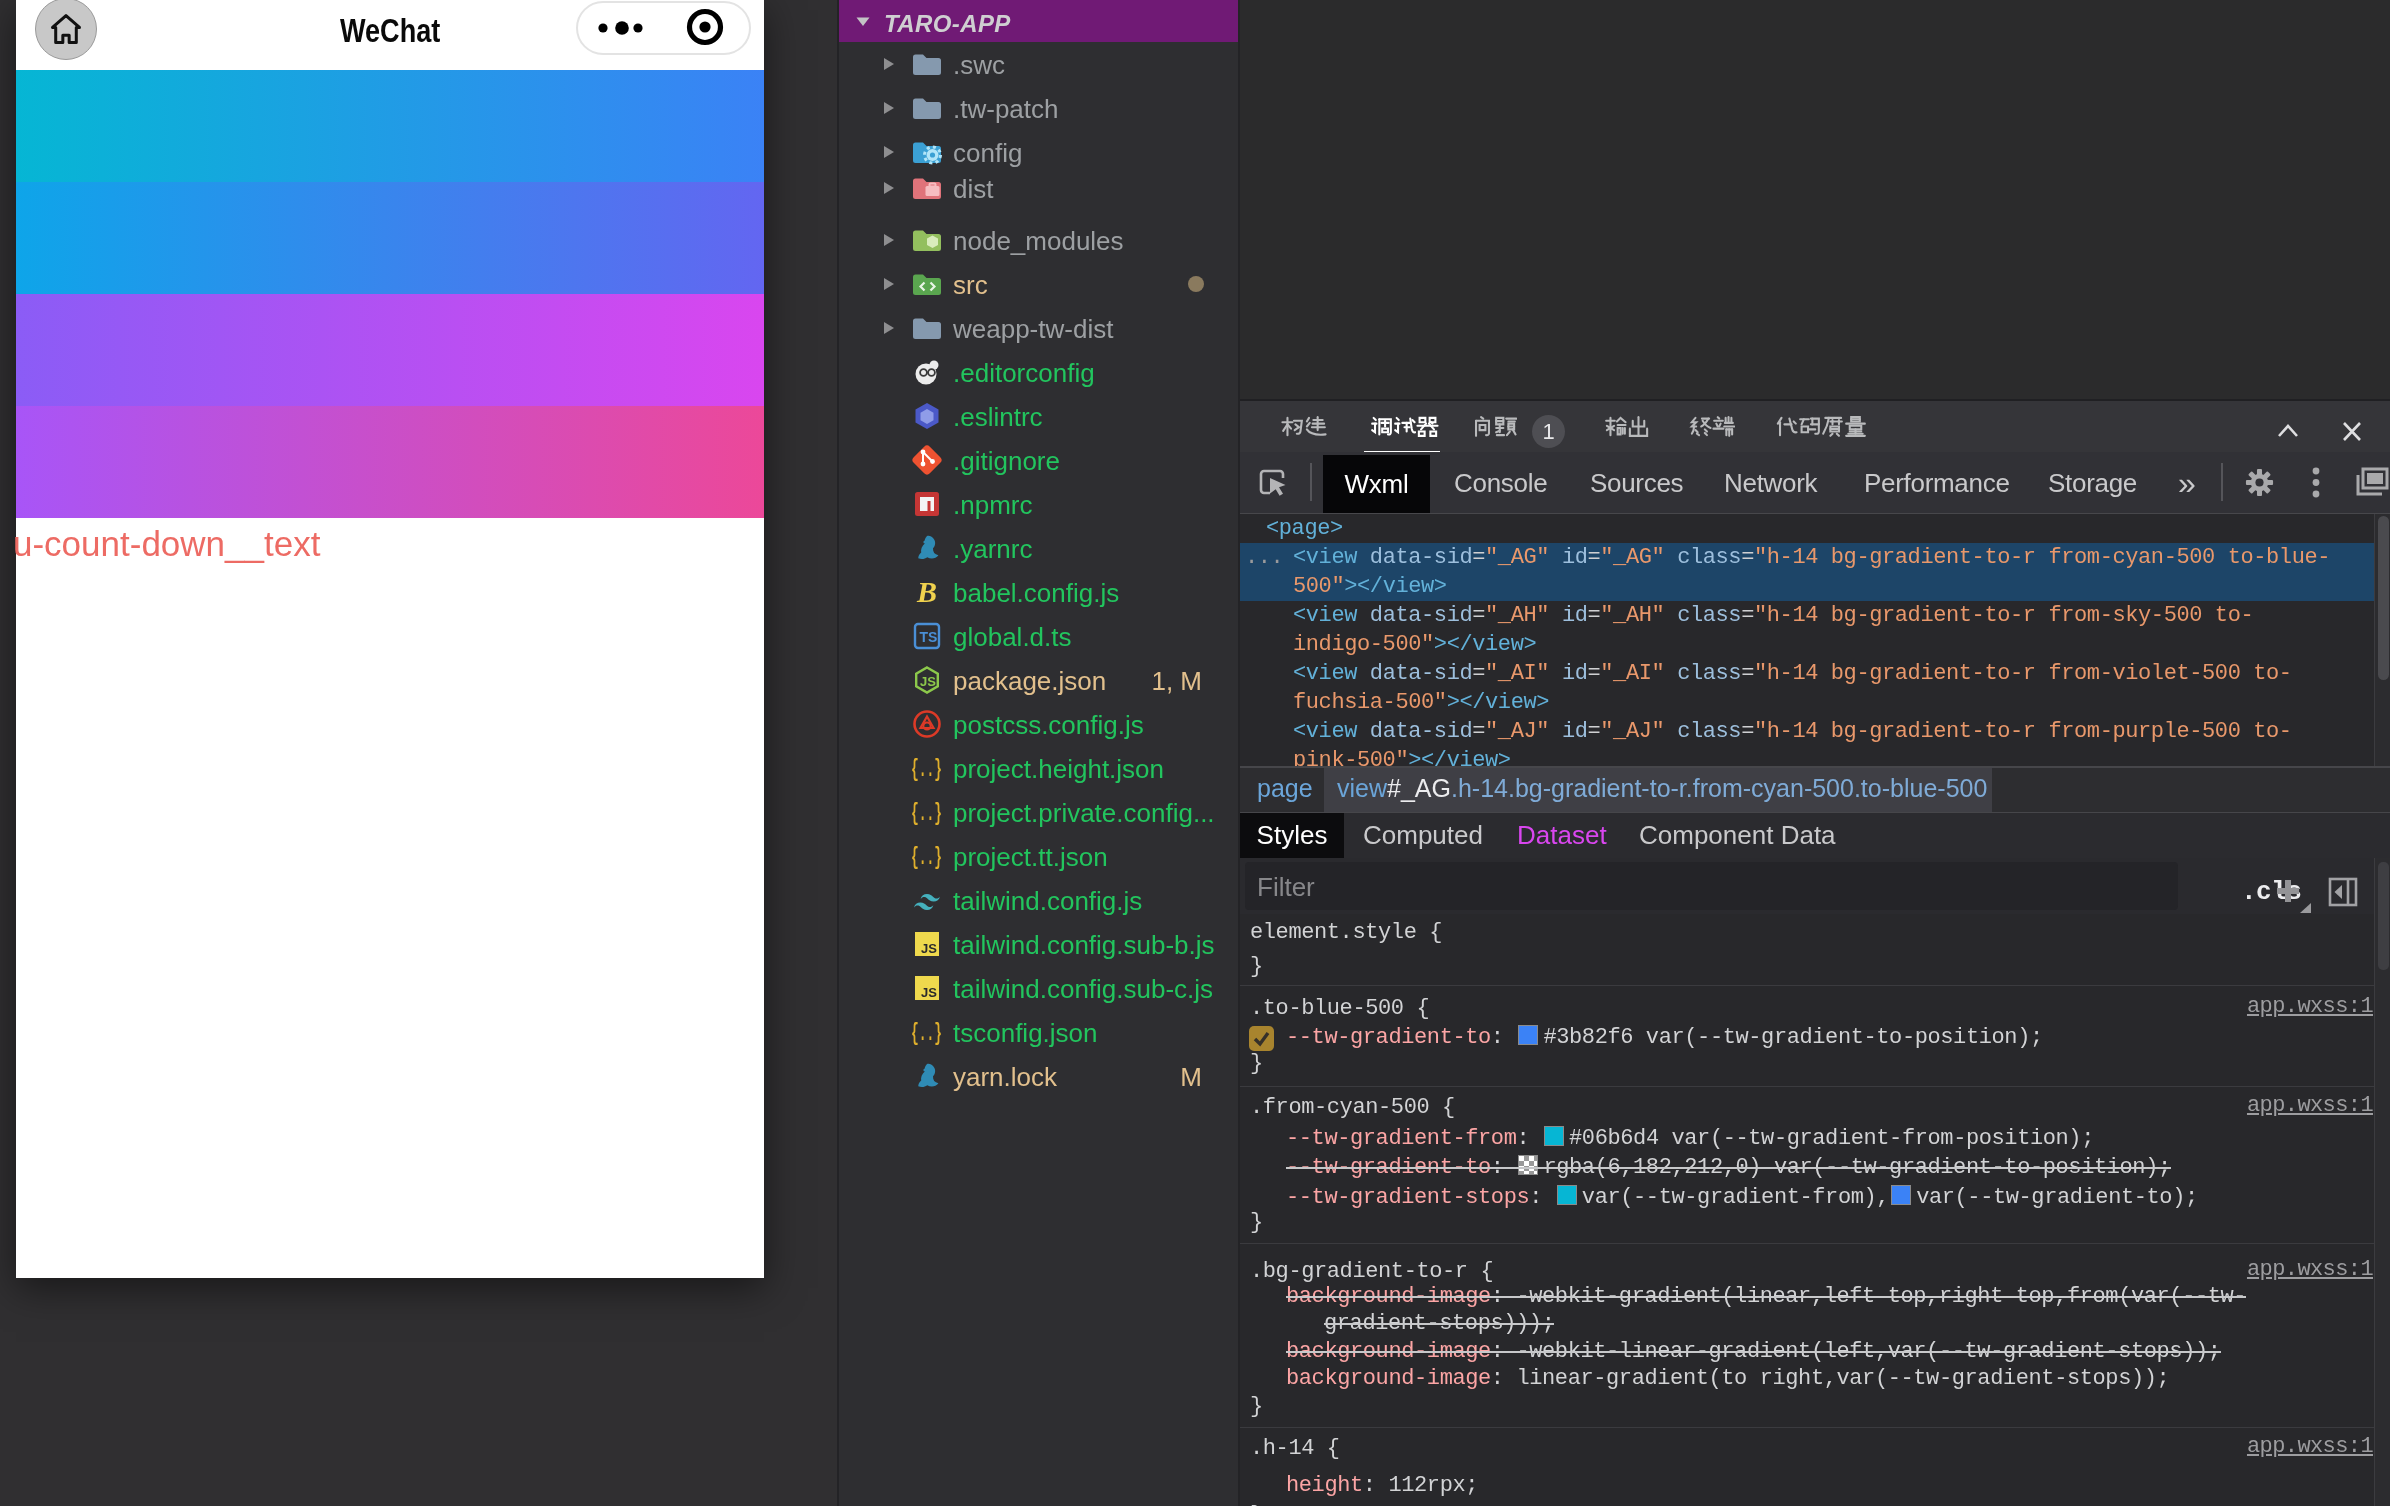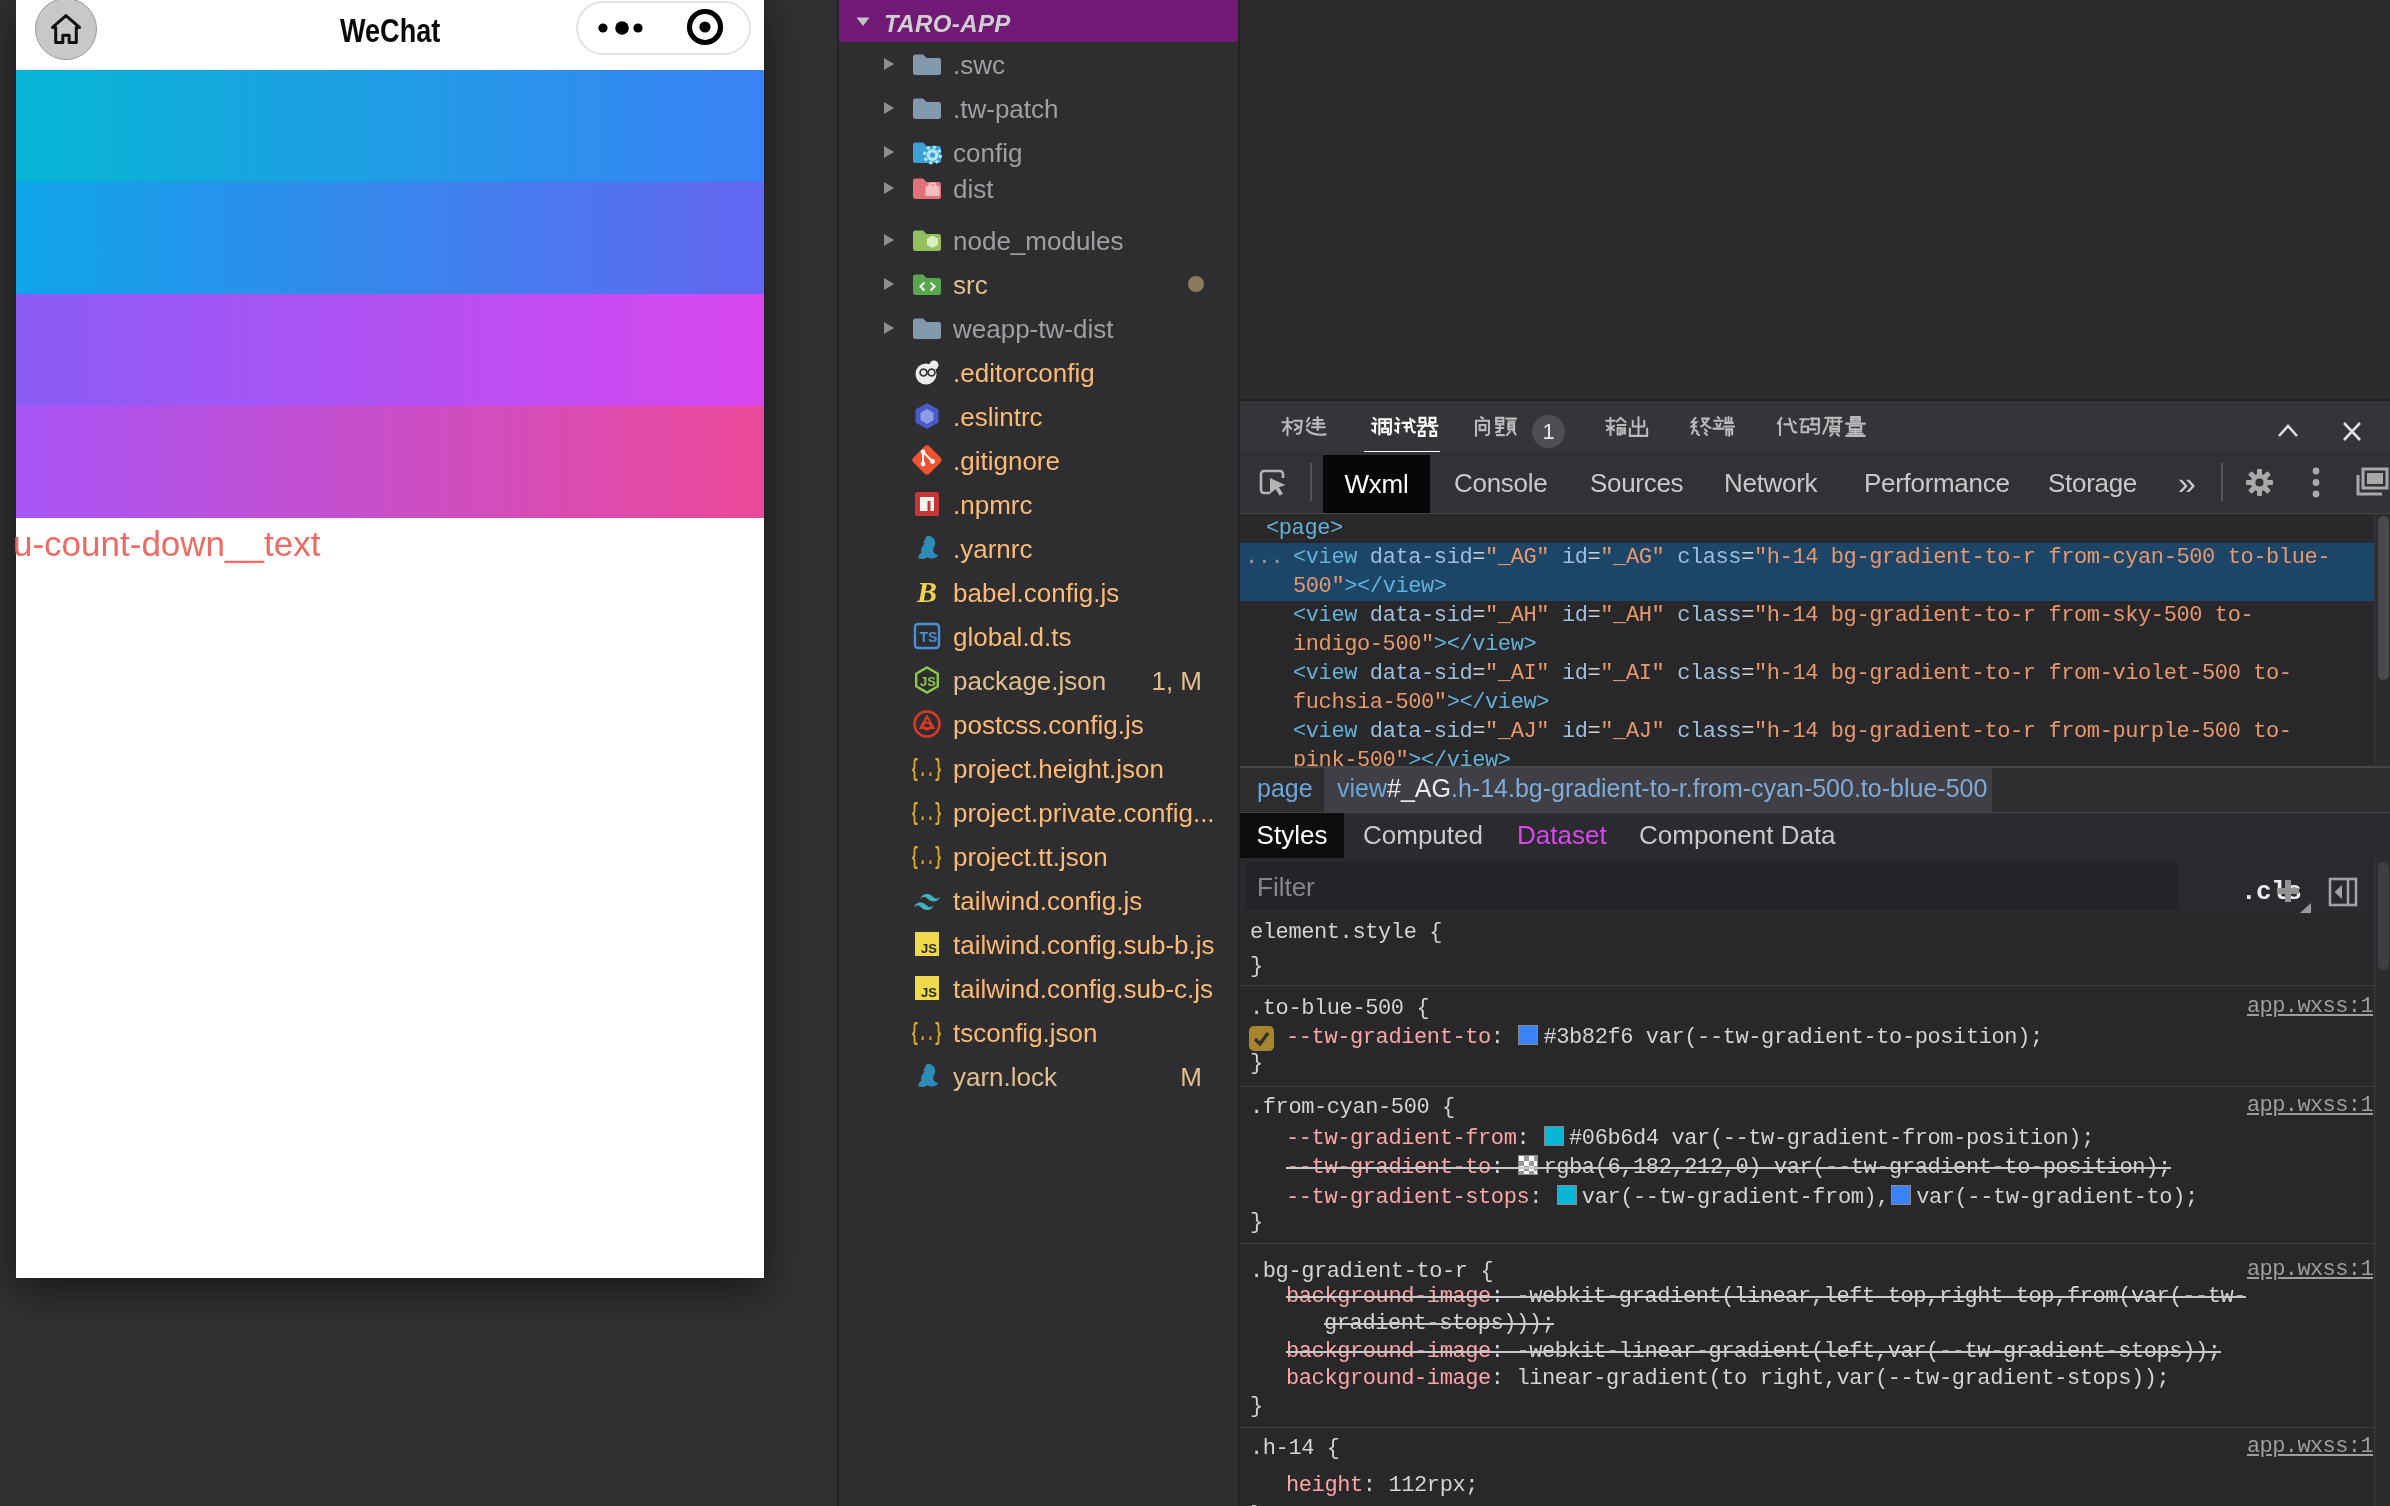--- a/index.html
+++ b/index.html
@@ -19,21 +19,21 @@
   #cdtext{position:absolute;left:-3px;top:524px;font-size:35px;color:#ed6b64;letter-spacing:0;}
   
   #explorer{position:absolute;left:837px;top:0;width:403px;height:1506px;background:#2e2e31;
             border-left:2px solid #232326;border-right:2px solid #232326;box-sizing:border-box;}
   #exphead{position:absolute;left:0;top:0;width:100%;height:42px;background:#701a75;font-style:italic;}
   #exphead .t{position:absolute;left:45px;top:10px;font-size:24px;font-weight:bold;color:#cfcfd1;letter-spacing:.4px;}
   .row{position:absolute;left:0;width:100%;height:44px;}
   .row .tri{position:absolute;left:45px;top:16px;width:0;height:0;
             border-left:10px solid #8e8e90;border-top:6px solid transparent;border-bottom:6px solid transparent;}
   .row .ic{position:absolute;left:72px;top:6px;width:32px;height:32px;}
-  .row .lb{position:absolute;left:114px;top:8px;font-size:26px;color:#fdba74;white-space:nowrap;}
+  .row .lb{position:absolute;left:114px;top:8px;font-size:26px;color:#22c55e;white-space:nowrap;}
   .row .bdg{position:absolute;right:36px;top:8px;font-size:26px;color:#e2c08d;}
   .gray .lb{color:#9da0a3;}
   .mod .lb{color:#e2c08d;}
   
   #right{position:absolute;left:1240px;top:0;width:1150px;height:1506px;background:#2b2b2c;}
   #dbg-border{position:absolute;left:0;top:399px;width:100%;height:2px;background:#202023;}
   #tabrow{position:absolute;left:0;top:401px;width:100%;height:51px;background:#353539;}
   #toolrow{position:absolute;left:0;top:452px;width:100%;height:61px;background:#313136;
            border-bottom:1px solid #47474b;box-sizing:content-box;}
   #coderow{position:absolute;left:0;top:514px;width:100%;height:252px;background:#28282b;overflow:hidden;}

